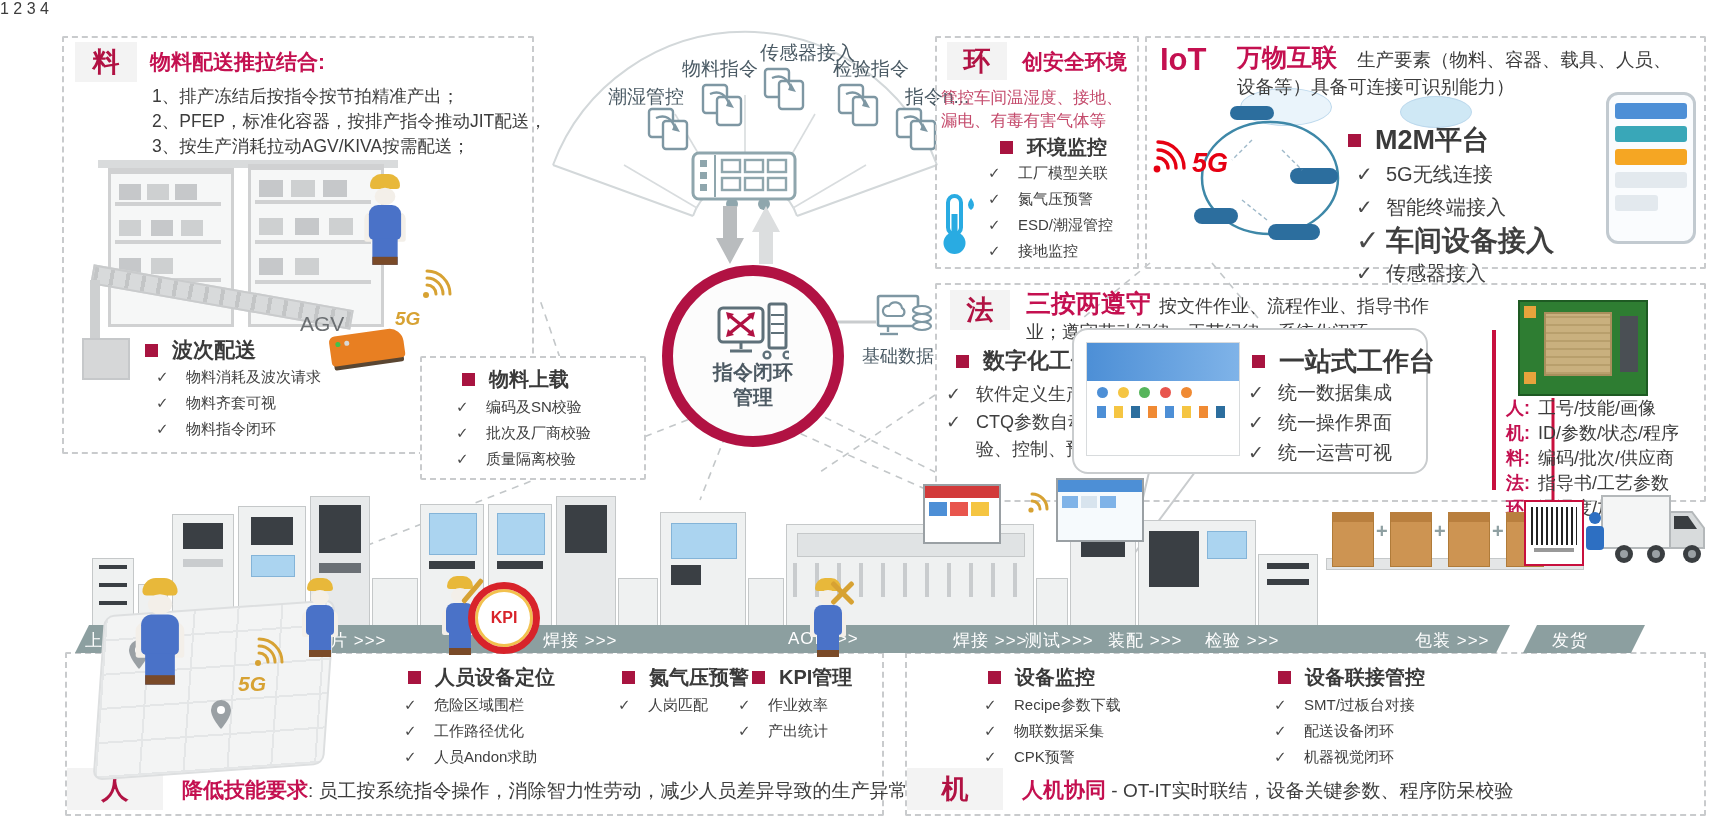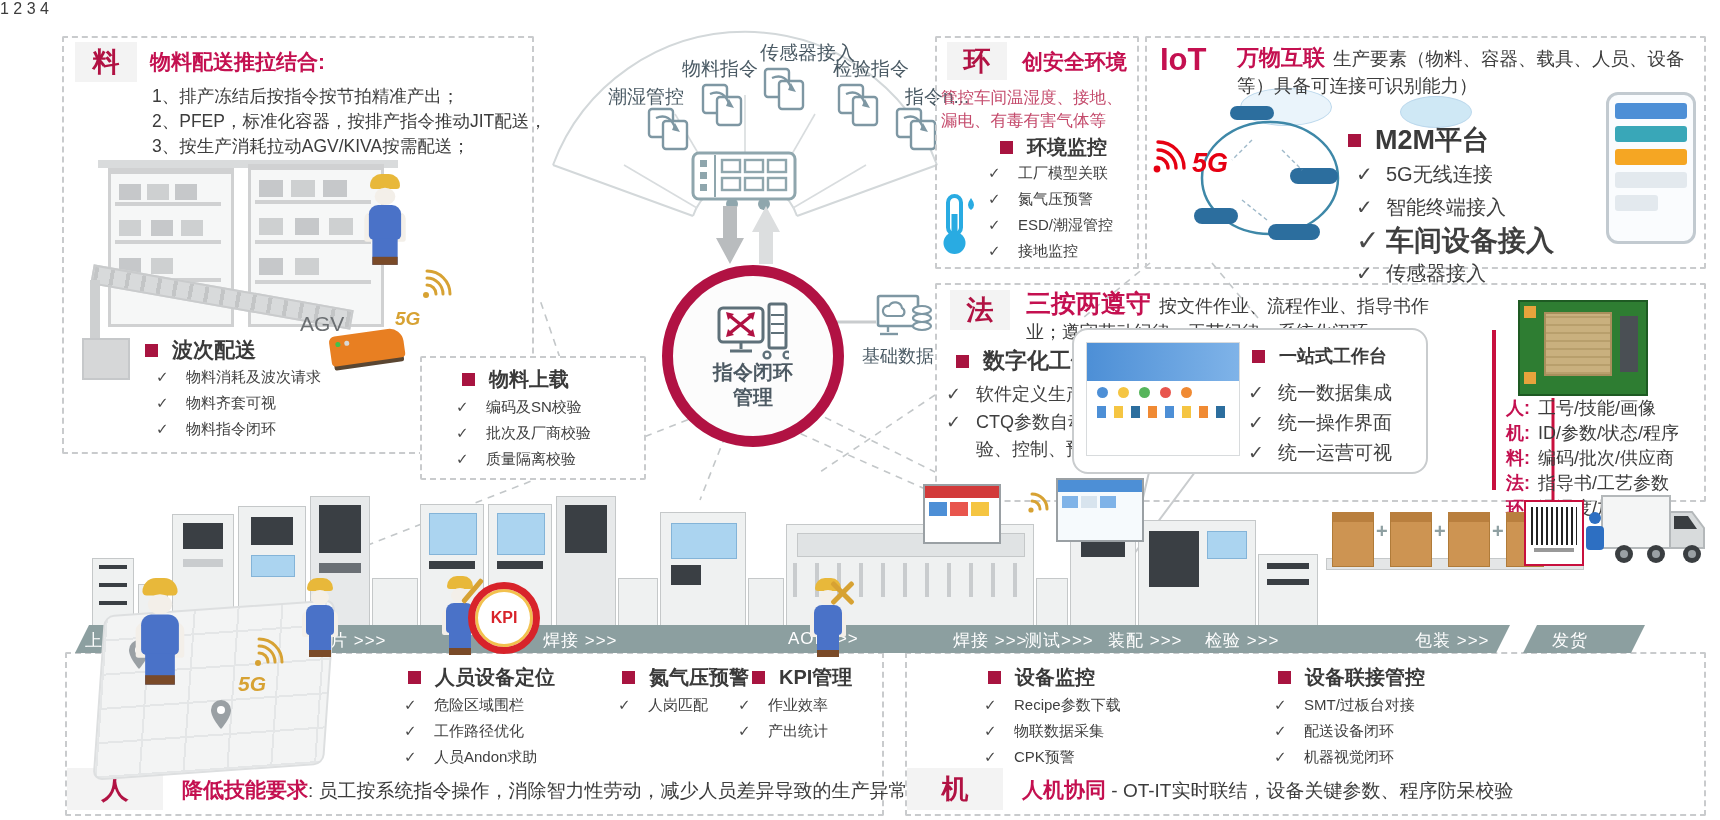--- a/index.html
+++ b/index.html
@@ -333,21 +333,21 @@
   <rect x="10" y="4" width="13" height="38" rx="6.5" fill="#fff" stroke="#29ABE2" stroke-width="4"></rect>
   <circle cx="16.5" cy="51" r="11" fill="#29ABE2"></circle>
   <rect x="13.5" y="22" width="6" height="26" fill="#29ABE2"></rect>
   <path d="M33 6 q6 8 0 12 q-6 -4 0 -12" fill="#29ABE2"></path>
 </svg>
 
 
 <div class="dbox" style="left:1145px;top:36px;width:557px;height:229px;"></div>
 <div class="abs redtitle" style="left:1160px;top:42px;font-size:31px;z-index:2;">IoT</div>
 <div class="abs" style="left:1237px;top:44px;width:448px;font-size:18.5px;line-height:27px;z-index:2;">
-  <span class="redtitle" style="font-size:22px;margin-right:8px;">万物互联</span><span>生产要素（物料、容器、载具、人员、设备等）具备可连接可识别能力）</span>
+  <span class="redtitle" style="font-size:25px;margin-right:20px;">万物互联</span><span>生产要素（物料、容器、载具、人员、设备等）具备可连接可识别能力）</span>
 </div>
 
 <div class="cloudc" style="left:1240px;top:88px;width:90px;height:36px;"></div>
 <div class="cloudc" style="left:1400px;top:96px;width:70px;height:30px;background:#CFE8F5;"></div>
 <svg class="abs" style="left:1172px;top:100px;z-index:1;" width="200" height="150">
   <ellipse cx="98" cy="78" rx="68" ry="56" fill="none" stroke="#3E88A8" stroke-width="2.5"></ellipse>
   <g fill="#2C6E9E">
       <rect x="22" y="108" width="44" height="16" rx="8"></rect>
       <rect x="96" y="124" width="52" height="16" rx="8"></rect>
       <rect x="118" y="68" width="48" height="16" rx="8"></rect>
@@ -417,21 +417,21 @@
       <span style="width:9px;height:12px;background:#2C6E9E;"></span>
       <span style="width:9px;height:12px;background:#F08A33;"></span>
       <span style="width:9px;height:12px;background:#4D8FD6;"></span>
       <span style="width:9px;height:12px;background:#F5C542;"></span>
       <span style="width:9px;height:12px;background:#F08A33;"></span>
       <span style="width:9px;height:12px;background:#2C6E9E;"></span>
   </div>
 </div>
 <div class="sec" style="left:1252px;top:344px;z-index:3;">
     <span class="sq"></span>
-    <b style="font-size:18px;">一站式工作台</b>
+    <b style="font-size:26px;">一站式工作台</b>
   </div>
 <ul class="checks" style="left:1244px;top:378px;z-index:3;">
   <li style="font-size:19px;line-height:30px;">统一数据集成</li>
   <li style="font-size:19px;line-height:30px;">统一操作界面</li>
   <li style="font-size:19px;line-height:30px;">统一运营可视</li>
 </ul>
 
 <div class="abs" style="left:1492px;top:330px;width:4px;height:160px;background:#C8103E;z-index:2;"></div>
 <div class="abs" style="left:1518px;top:300px;width:126px;height:92px;background:#2E7D32;border:2px solid #1E5A23;z-index:2;">
   <div class="abs" style="left:24px;top:10px;width:64px;height:60px;background:#C9B07E;border:2px solid #A88F5C;background-image:repeating-linear-gradient(0deg,#B89F6C 0 2px,transparent 2px 8px);"></div>

